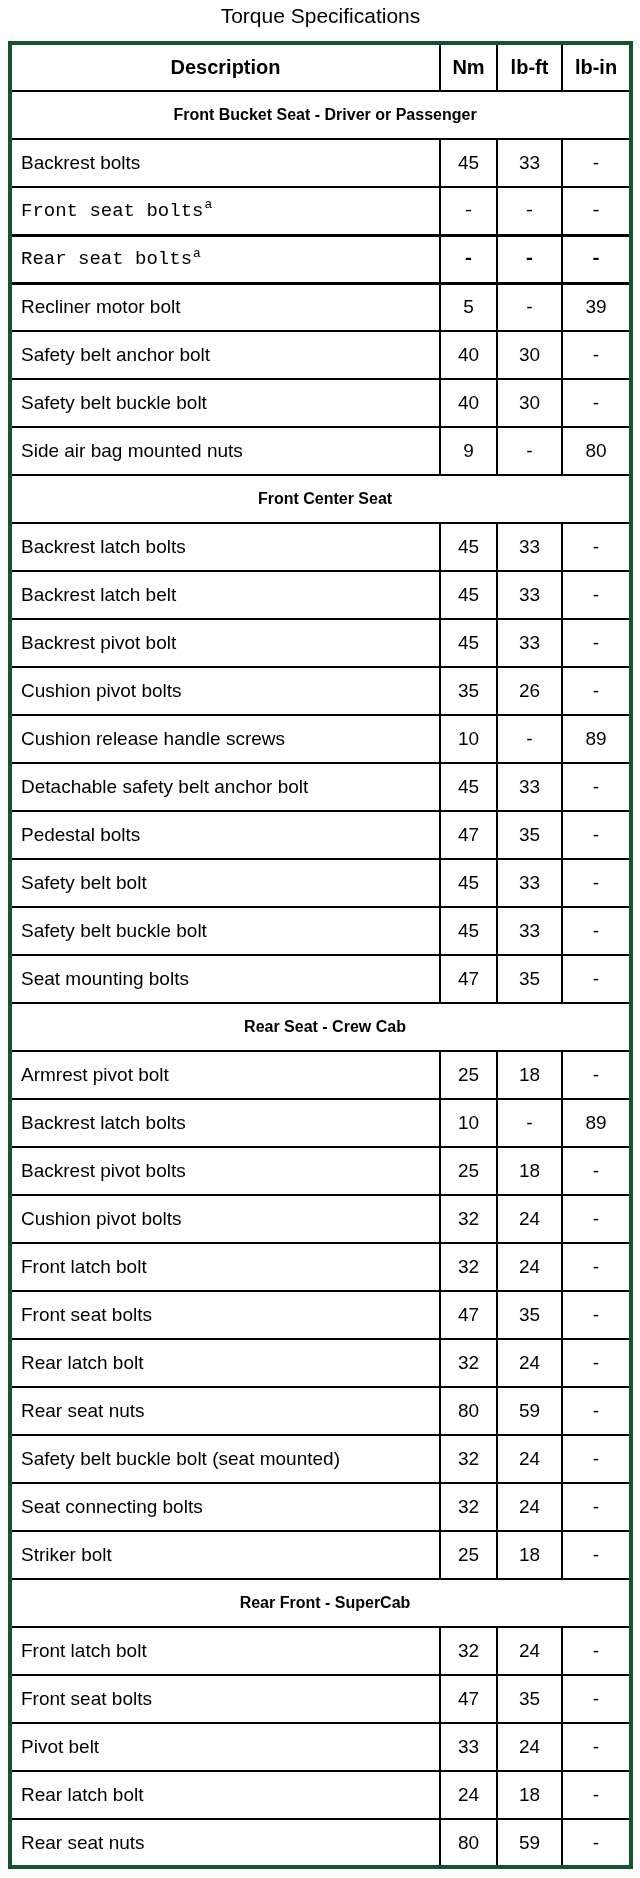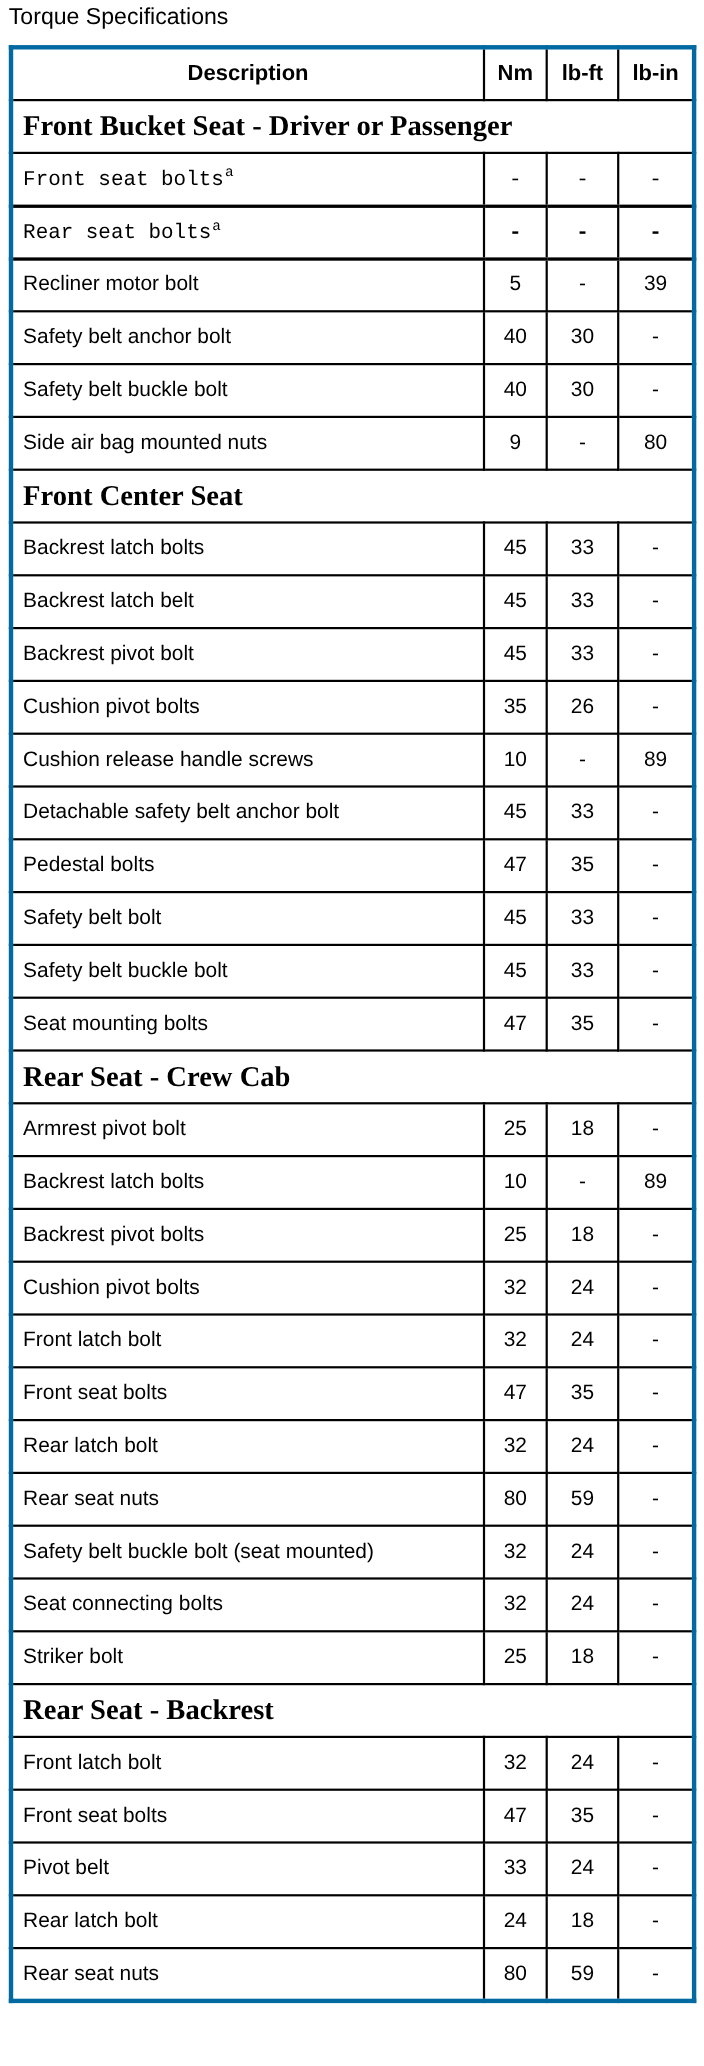--- a/index.html
+++ b/index.html
@@ -10,30 +10,31 @@
     font-family: "Liberation Sans", sans-serif;
   }
   body {
     width: 640px;
     height: 1878px;
     overflow: hidden;
   }
   .page-title {
     margin: 3px 0 12px 8px;
     width: 625px;
+    text-align: center;
     font-size: 21px;
     line-height: 26px;
     font-weight: normal;
   }
   table.torque-table {
     border-collapse: collapse;
     table-layout: fixed;
     width: 625px;
     margin-left: 8px;
-    border: 4px solid #0369a1;
+    border: 4px solid #14532d;
   }
   .torque-table th,
   .torque-table td {
     border: 2px solid #000;
     height: 48px;
     box-sizing: border-box;
     padding: 0;
     font-size: 19px;
     vertical-align: middle;
     overflow: hidden;
@@ -50,24 +51,23 @@
   col.c-lbin { width: 69px;  }
   td.desc-cell {
     text-align: left;
     padding-left: 9px;
   }
   td.num-cell {
     text-align: center;
   }
   td.section-cell {
     font-weight: bold;
-    font-size: 26px;
-    text-align: left;
+    font-size: 16px;
+    text-align: center;
     padding-left: 9px;
-    font-family: Liberation Serif, serif;
   }
   td .sup-mark {
     font-size: 13px;
     vertical-align: super;
     line-height: 0;
     margin-left: 1px;
   }
   tr.thick-bottom td {
     border-bottom-width: 3px;
     font-family: Liberation Mono, monospace;
@@ -93,20 +93,26 @@
       <th>Description</th>
       <th>Nm</th>
       <th>lb-ft</th>
       <th>lb-in</th>
     </tr>
   </thead>
   <tbody>
       <tr>
         <td colspan="4" class="section-cell">Front Bucket Seat - Driver or Passenger</td>
       </tr>
+      <tr>
+        <td class="desc-cell">Backrest bolts</td>
+        <td class="num-cell">45</td>
+        <td class="num-cell">33</td>
+        <td class="num-cell">-</td>
+      </tr>
       <tr class="thick-bottom">
         <td class="desc-cell">Front seat bolts<sup class="sup-mark">a</sup></td>
         <td class="num-cell">-</td>
         <td class="num-cell">-</td>
         <td class="num-cell">-</td>
       </tr>
       <tr class="thick-bottom">
         <td class="desc-cell">Rear seat bolts<sup class="sup-mark">a</sup></td>
         <td class="num-cell bold-val">-</td>
         <td class="num-cell bold-val">-</td>
@@ -262,21 +268,21 @@
         <td class="num-cell">24</td>
         <td class="num-cell">-</td>
       </tr>
       <tr>
         <td class="desc-cell">Striker bolt</td>
         <td class="num-cell">25</td>
         <td class="num-cell">18</td>
         <td class="num-cell">-</td>
       </tr>
       <tr>
-        <td colspan="4" class="section-cell">Rear Seat - Backrest</td>
+        <td colspan="4" class="section-cell">Rear Front - SuperCab</td>
       </tr>
       <tr>
         <td class="desc-cell">Front latch bolt</td>
         <td class="num-cell">32</td>
         <td class="num-cell">24</td>
         <td class="num-cell">-</td>
       </tr>
       <tr>
         <td class="desc-cell">Front seat bolts</td>
         <td class="num-cell">47</td>

